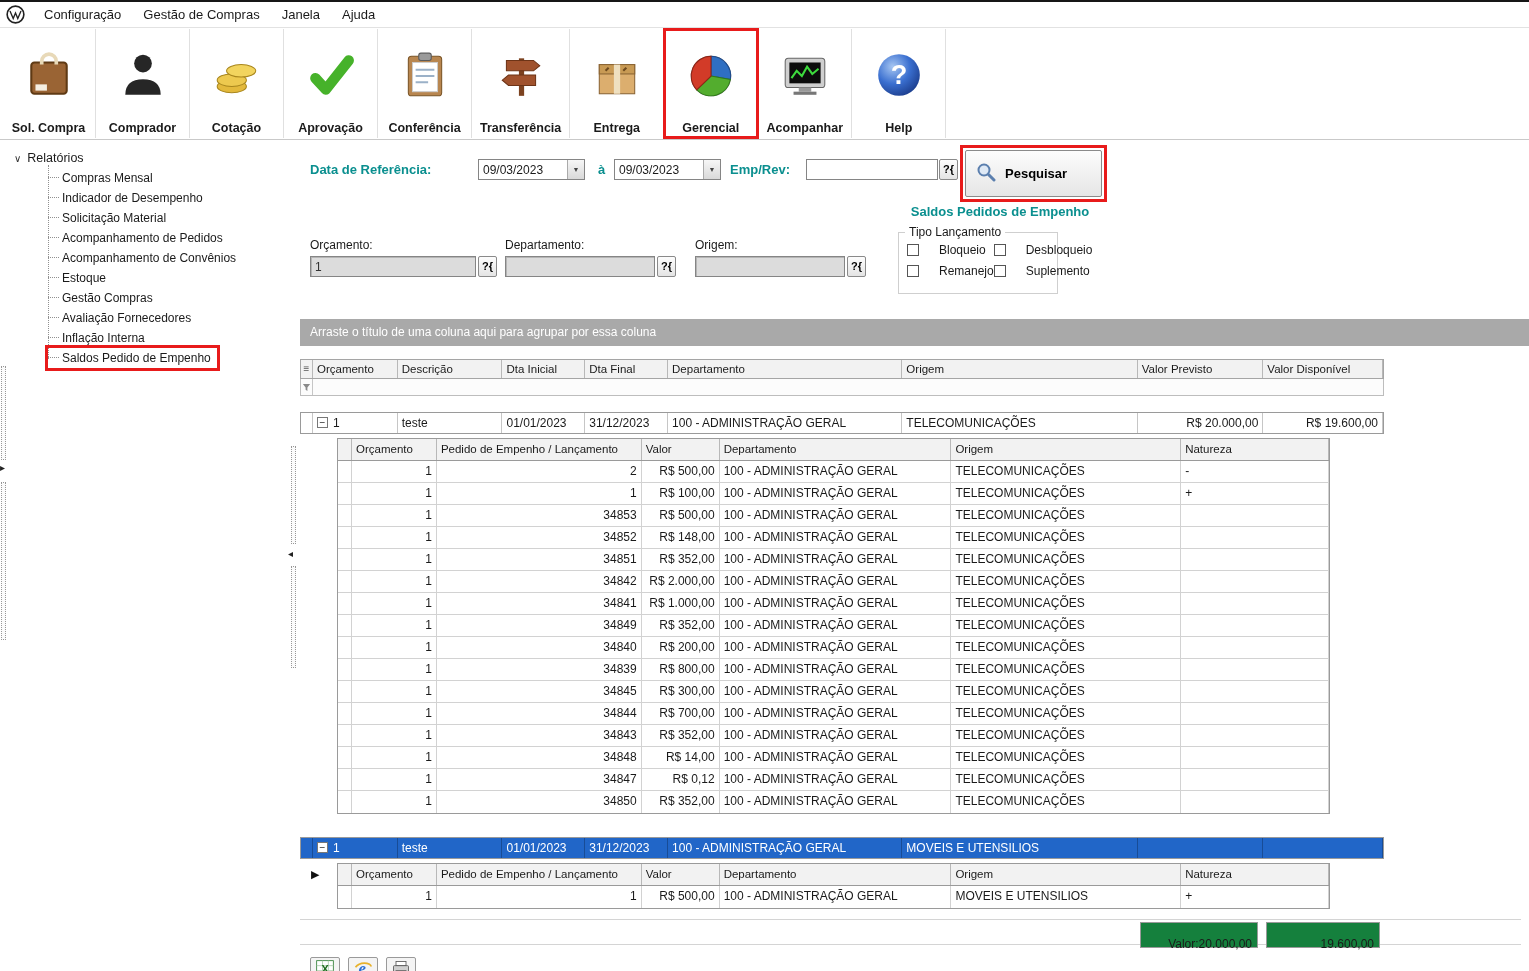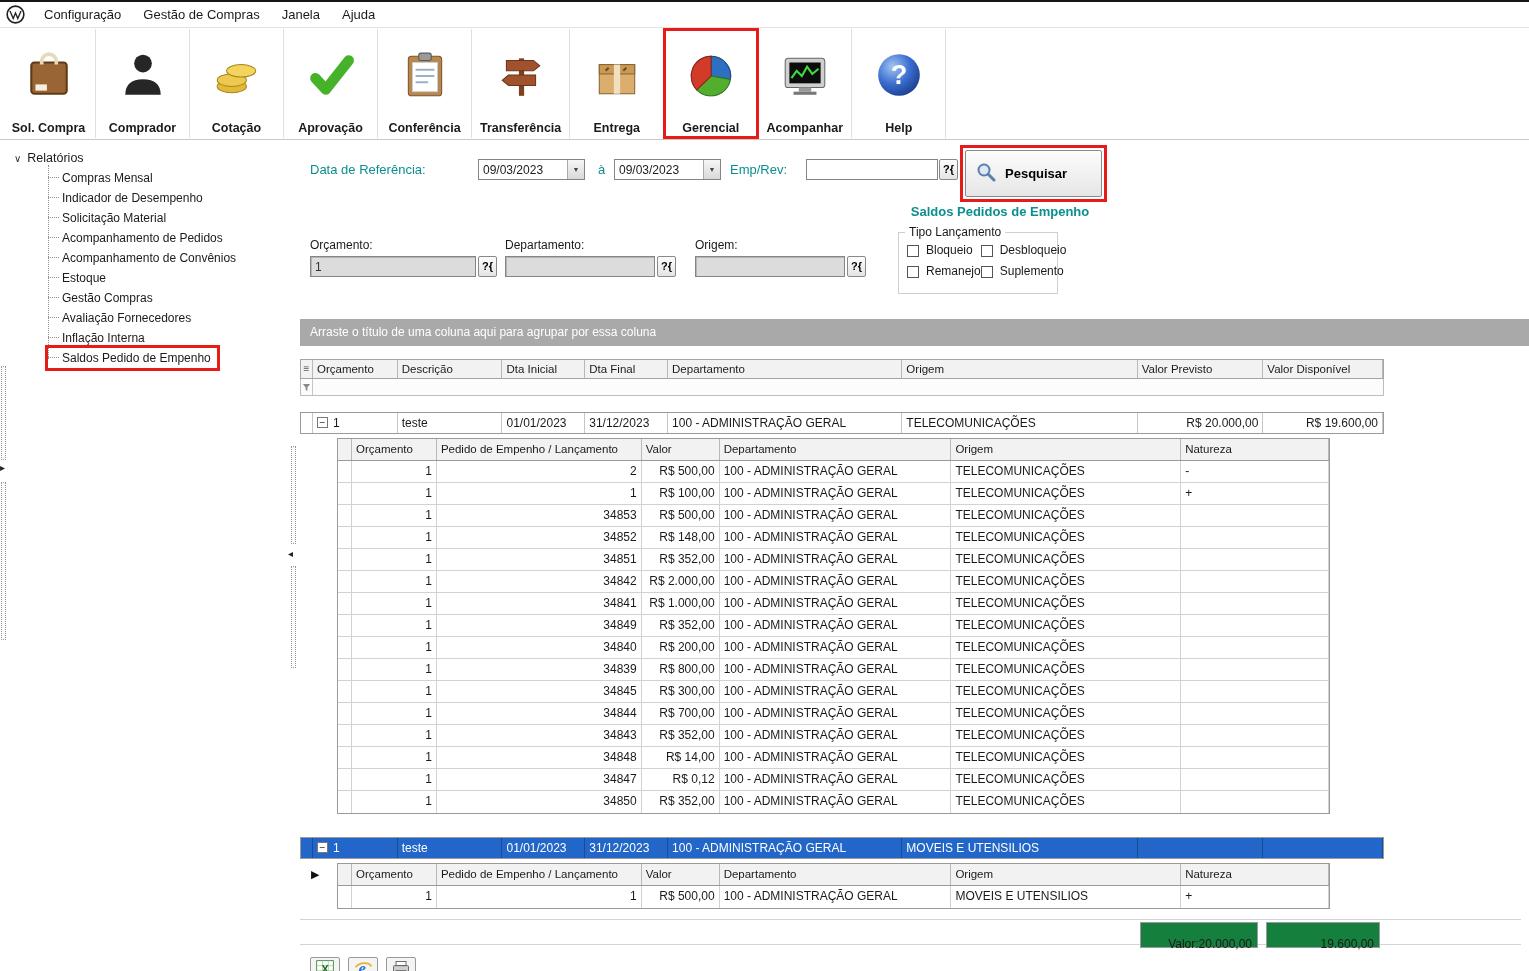--- a/index.html
+++ b/index.html
@@ -44,21 +44,21 @@
   .tree-arrow{font-size:10px;margin-right:6px;color:#333;}
   .tree-items{margin-left:34px;position:relative;}
   .tree-items::before{content:"";position:absolute;left:0;top:-3px;bottom:9px;border-left:1px dotted #909090;}
   .tree-item{position:relative;height:20px;line-height:14px;padding:3px 6px 3px 14px;
     width:fit-content;white-space:nowrap;font-size:12px;cursor:default;}
   .tree-item::before{content:"";position:absolute;left:0;top:9px;width:11px;border-top:1px dotted #909090;}
   .tree-hl{outline:3px solid var(--annotation-red);outline-offset:0px;}
 
   
   .main{position:absolute;left:300px;top:142px;width:1229px;height:829px;}
-  .tl{position:absolute;color:var(--accent-teal);font-weight:normal;font-size:13px;white-space:nowrap;}
+  .tl{position:absolute;color:var(--accent-teal);font-weight:bold;font-size:13px;white-space:nowrap;}
   .lbl{position:absolute;font-size:12px;white-space:nowrap;}
 
   .combo{position:absolute;height:21px;width:107px;border:1px solid #858585;background:#fff;
     display:flex;align-items:center;padding-left:4px;font-size:12px;}
   .combo .dd{margin-left:auto;width:17px;height:100%;border-left:1px solid #aaa;
     background:linear-gradient(#f6f6f6,#d9d9d9);display:flex;align-items:center;justify-content:center;
     font-size:7px;color:#444;}
   .inp{position:absolute;height:21px;border:1px solid #858585;background:#fff;font-size:12px;
     padding:0 4px;font-family:"Liberation Sans",sans-serif;}
   .inp-dis{background:#dcdcdc;box-shadow:inset 1px 1px 0 #b5b5b5;color:#333;}
@@ -71,21 +71,21 @@
   .btn-search{display:flex;align-items:center;gap:9px;width:137px;height:47px;
     background:linear-gradient(#fcfcfc,#e6e6e6);border:1px solid #8a8a8a;border-radius:2px;
     font-weight:bold;font-size:13px;padding:0 10px;font-family:"Liberation Sans",sans-serif;cursor:default;}
 
   .report-title{position:absolute;left:440px;top:62px;width:520px;text-align:center;
     color:var(--accent-teal);font-weight:bold;font-size:13px;}
 
   .gbox{position:absolute;left:598px;top:90px;width:160px;height:62px;border:1px solid #cfcfcf;}
   .gbox .legend{position:absolute;top:-8px;left:6px;background:#fff;padding:0 4px;font-size:12px;}
   .cb-grid{display:grid;grid-template-columns:1fr 1fr;padding:10px 4px 0 8px;row-gap:7px;}
-  .cb{display:flex;align-items:flex-end;gap:7px;font-size:12px;white-space:nowrap;cursor:default;}
+  .cb{display:flex;align-items:center;gap:20px;font-size:12px;white-space:nowrap;cursor:default;}
   .cbbox{width:12px;height:12px;border:1px solid #555;background:#fff;flex:none;}
 
   
   .gridzone{position:absolute;left:0;top:177px;width:1229px;}
   .group-bar{height:27px;background:#a9a9a9;color:#fff;line-height:27px;padding-left:10px;
     font-size:12px;white-space:nowrap;overflow:hidden;}
   .master-grid{margin-top:13px;width:1084px;}
   .mrow{display:flex;width:1084px;background:#fff;}
   .mhead{height:20px;border:1px solid #a5a5a5;}
   .frow{height:17px;border:1px solid #bdbdbd;border-top:none;background:#fcfcfc;align-items:center;}

